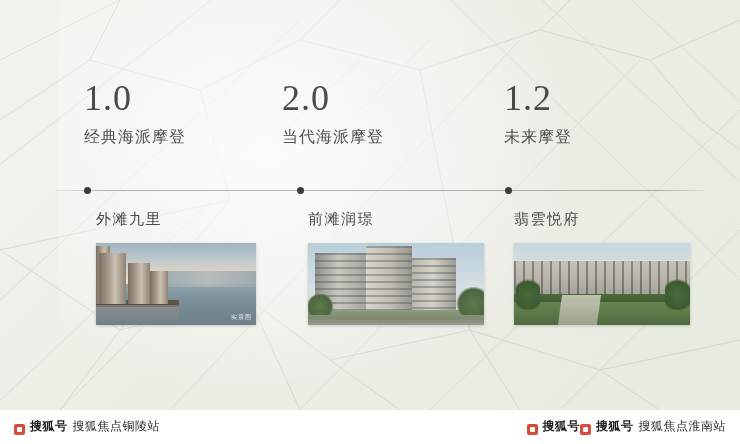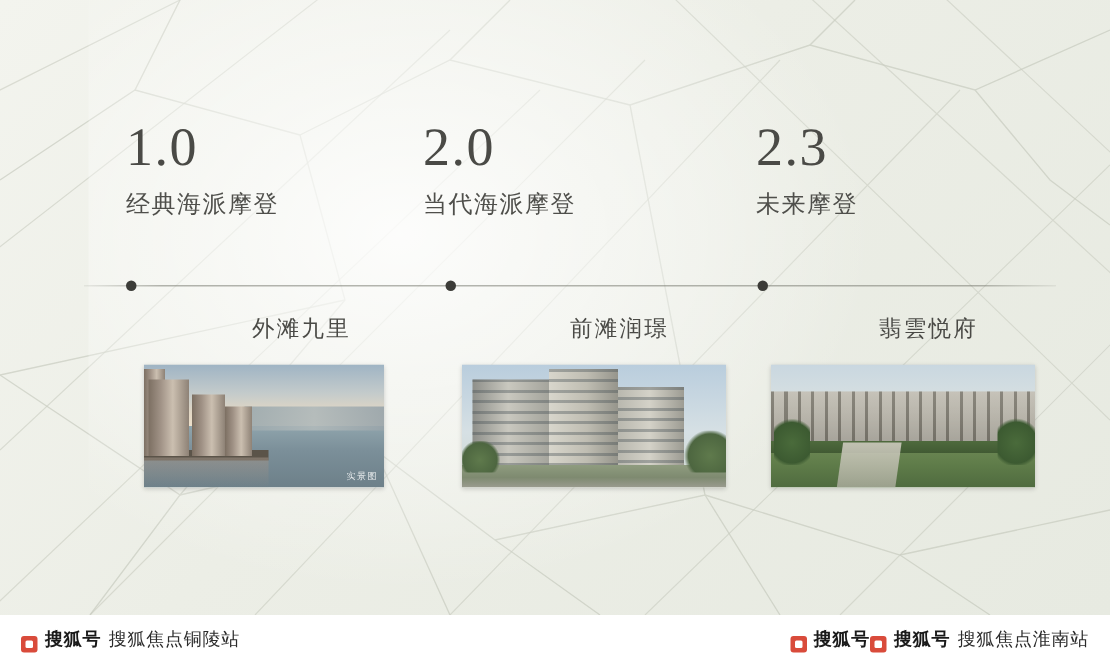--- a/index.html
+++ b/index.html
@@ -100,21 +100,20 @@
   .proj-1 { left: 96px; top: 210px; }
   .proj-2 { left: 308px; top: 210px; }
   .proj-3 { left: 514px; top: 210px; }
 
   .proj-name {
     font-family: Liberation Serif, serif;
     font-size: 15px;
     color: #4a4a46;
     letter-spacing: 1.5px;
     margin-bottom: 14px;
-    text-align: center;
   }
   .photo {
     position: relative;
     width: 160px;
     height: 82px;
     overflow: hidden;
     box-shadow: 0 1px 3px rgba(0,0,0,0.18);
   }
   .photo-wide { width: 176px; }
   .photo-caption {
@@ -314,21 +313,21 @@
         <div class="gen-num">1.0</div>
         <div class="gen-label">经典海派摩登</div>
       </div>
 
       <div class="col col-2">
         <div class="gen-num">2.0</div>
         <div class="gen-label">当代海派摩登</div>
       </div>
 
       <div class="col col-3">
-        <div class="gen-num">2.3</div>
+        <div class="gen-num">1.2</div>
         <div class="gen-label">未来摩登</div>
       </div>
 
       <div class="timeline"></div>
       <div class="dot dot-1"></div>
       <div class="dot dot-2"></div>
       <div class="dot dot-3"></div>
 
       <div class="proj proj-1">
         <div class="proj-name">外滩九里</div>

